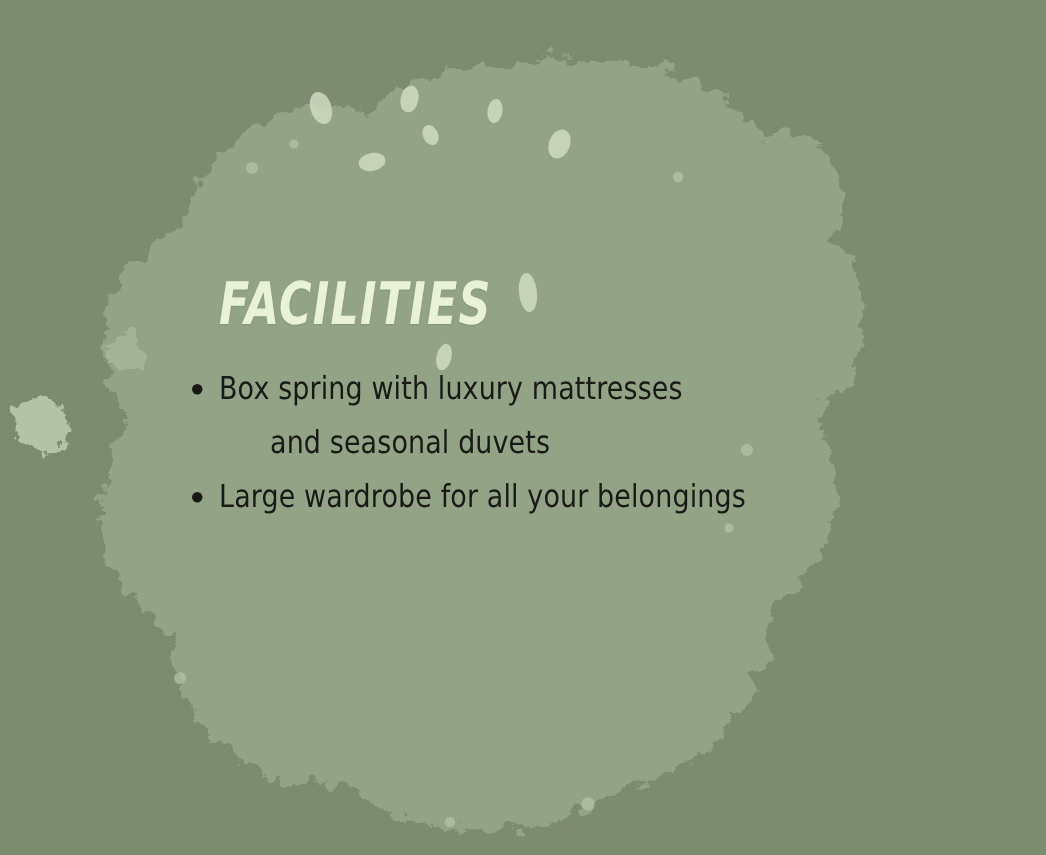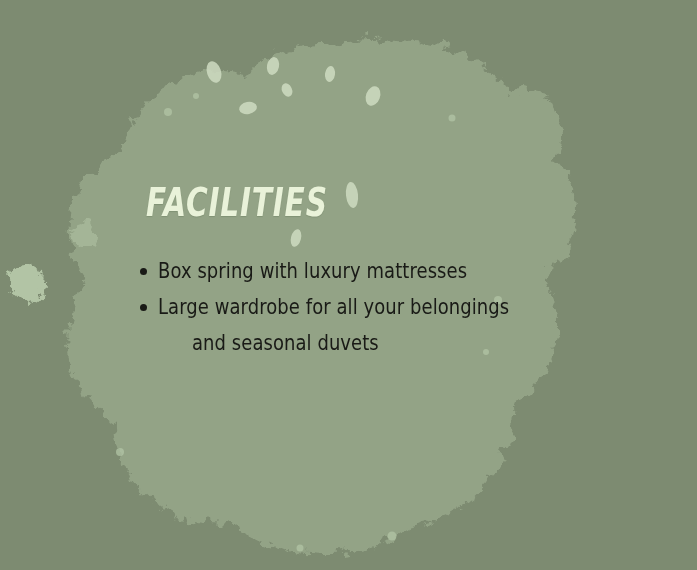--- a/index.html
+++ b/index.html
@@ -56,21 +56,21 @@
     transform-origin: left top;
     white-space: nowrap;
     text-shadow: 0 1px 1px rgba(90,110,80,0.30);
   }
 
   #bullet-list {
     position: absolute;
     left: 124px;
     top: 243px;
     width: 470px;
-    margin: 12px;
+    margin: 0;
     padding: 0;
     list-style: none;
   }
 
   .line {
     position: relative;
     height: 36px;
     margin: 0;
     padding: 0;
   }
@@ -225,25 +225,25 @@
 
     <div id="title">FACILITIES</div>
 
     <ul id="bullet-list">
 
       <li class="line">
         <span class="dot"></span>
         <span class="line-text">Box spring with luxury mattresses</span>
       </li>
 
+      <li class="line continuation">
+        <span class="line-text">and seasonal duvets</span>
+      </li>
+
       <li class="line">
         <span class="dot"></span>
         <span class="line-text">Large wardrobe for all your belongings</span>
       </li>
 
-      <li class="line continuation">
-        <span class="line-text">and seasonal duvets</span>
-      </li>
-
 
     </ul>
   </div>
 </div>
 
 </body></html>

